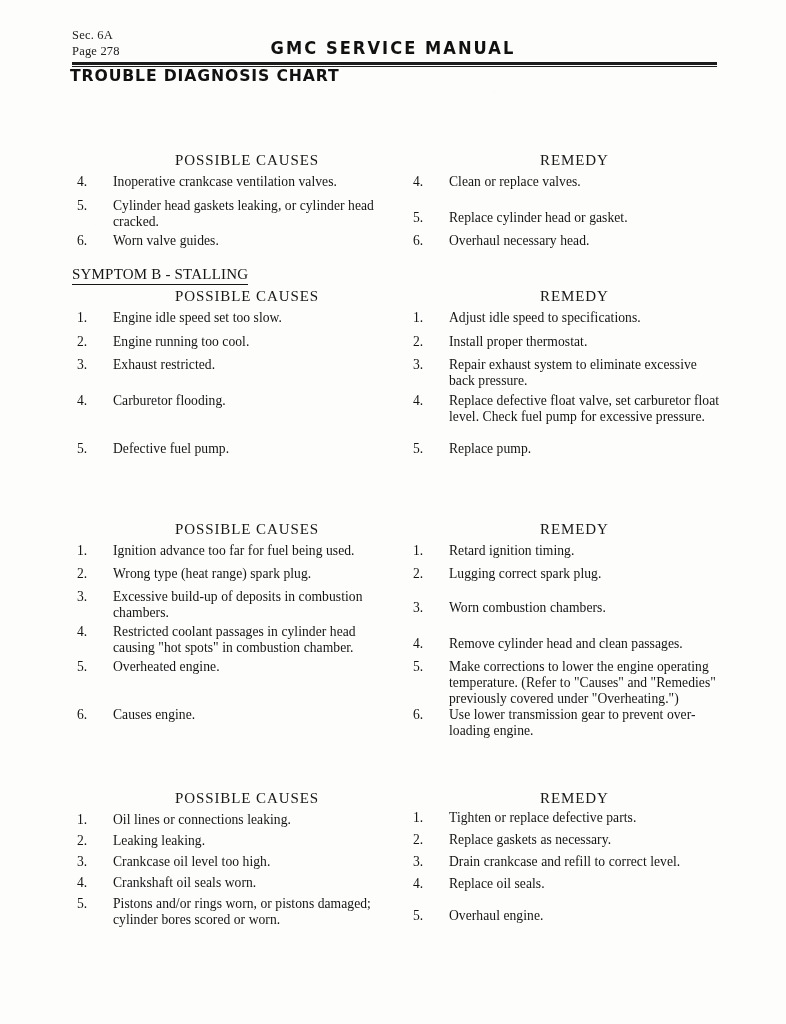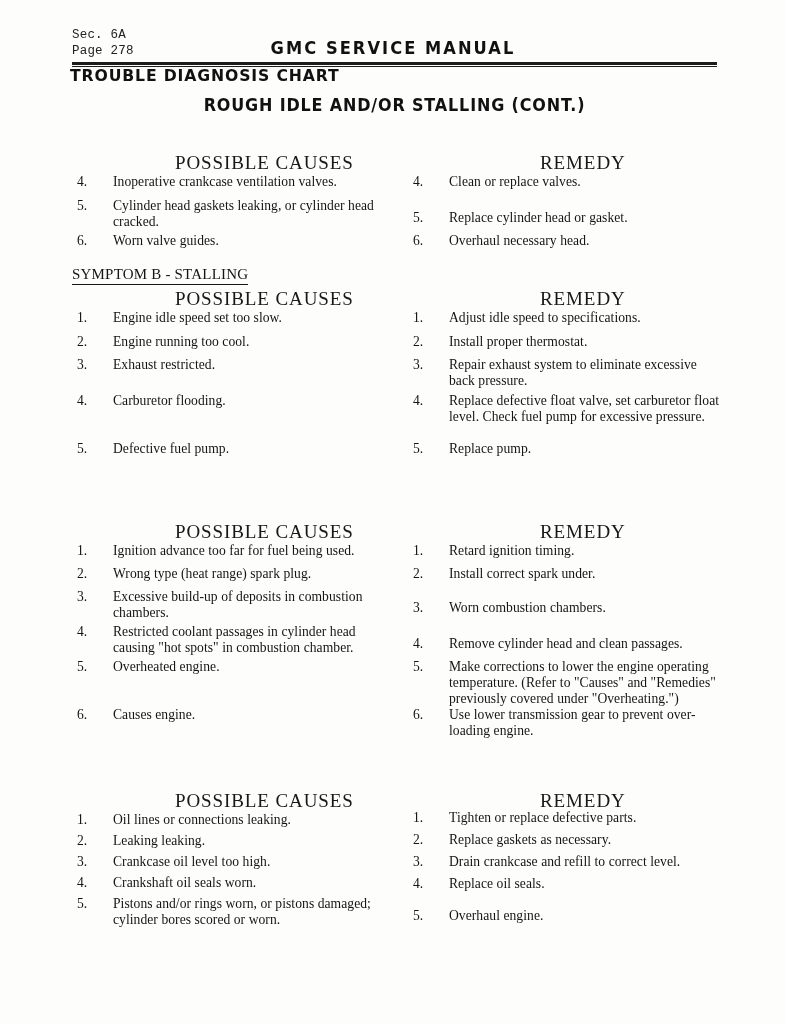--- a/index.html
+++ b/index.html
@@ -22,21 +22,21 @@
     position: absolute;
     left: 72px;
     top: 28px;
     width: 642px;
     height: 36px;
   }
   .sec-block {
     position: absolute;
     left: 0;
     top: 0;
-    font-family: Liberation Mono, monospace;
+    font-family: Liberation Serif, serif;
     font-size: 12.5px;
     line-height: 15.5px;
     color: #222;
     letter-spacing: 0.2px;
   }
   .manual-title {
     position: absolute;
     left: 0;
     right: 0;
     top: 10px;
@@ -114,21 +114,21 @@
   }
   .symptom .u {
     border-bottom: 1.3px solid #151515;
     padding-bottom: 2px;
   }
 
   
   .colhead {
     position: absolute;
     font-family: "Liberation Serif", "DejaVu Serif", serif;
-    font-size: 19px;
+    font-size: 15px;
     letter-spacing: 0.9px;
     color: #181818;
     white-space: nowrap;
   }
   .colhead.causes { left: 175px; }
   .colhead.remedy { left: 540px; }
 
   
   .item {
     position: absolute;
@@ -178,23 +178,20 @@
     <div class="manual-title">GMC SERVICE MANUAL</div>
   </div>
 
   <div class="rule-double">
     <div class="r1"></div>
     <div class="r2"></div>
   </div>
 
   <div class="chart-label">TROUBLE DIAGNOSIS CHART</div>
 
-  <div class="sec-title" style="top:95px;">
-    <span class="line1">ROUGH IDLE AND/OR STALLING (CONT.)</span>
-  </div>
 
 
   <div class="colhead causes" style="top:152px;">POSSIBLE CAUSES</div>
   <div class="colhead remedy" style="top:152px;">REMEDY</div>
 
   <div class="item col-causes" style="top:174px;">
     <span class="num">4.</span>
     <span class="txt">Inoperative crankcase ventilation valves.</span>
   </div>
   <div class="item col-causes" style="top:198px;">
@@ -296,21 +293,21 @@
     <span class="num">6.</span>
     <span class="txt">Causes engine.</span>
   </div>
 
   <div class="item col-remedy" style="top:543px;">
     <span class="num">1.</span>
     <span class="txt">Retard ignition timing.</span>
   </div>
   <div class="item col-remedy" style="top:566px;">
     <span class="num">2.</span>
-    <span class="txt">Install correct spark under.</span>
+    <span class="txt">Lugging correct spark plug.</span>
   </div>
   <div class="item col-remedy" style="top:600px;">
     <span class="num">3.</span>
     <span class="txt">Worn combustion chambers.</span>
   </div>
   <div class="item col-remedy" style="top:636px;">
     <span class="num">4.</span>
     <span class="txt">Remove cylinder head and clean passages.</span>
   </div>
   <div class="item col-remedy" style="top:659px;">

